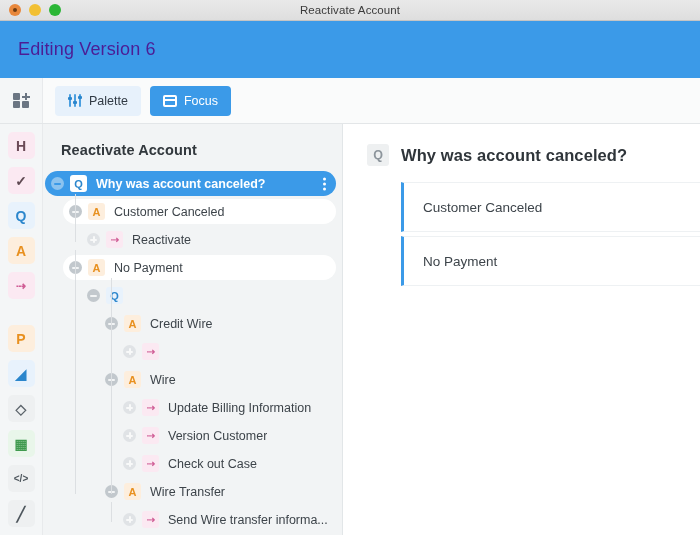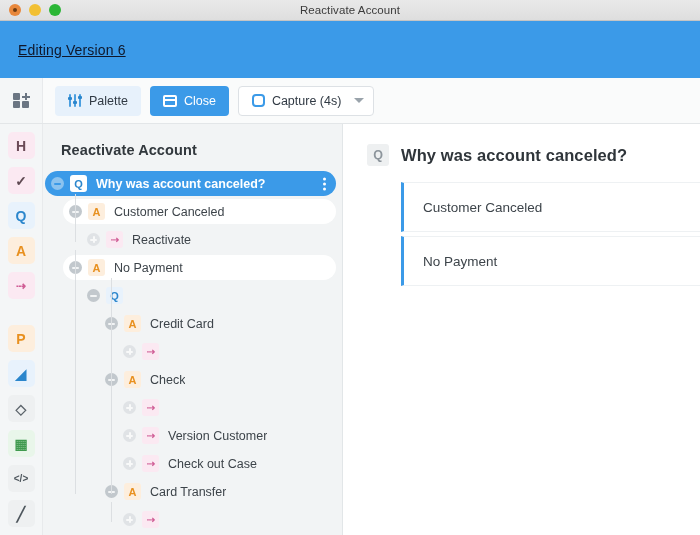--- a/index.html
+++ b/index.html
@@ -33,21 +33,21 @@
     font-size: 11.5px; color: #3b3b3b; line-height: 21px;
     letter-spacing: .1px;
   }
 
   
   .bluebar {
     height: 57px; background: #3b9ae8;
     display: flex; align-items: center; padding-left: 18px;
   }
   .bluebar .edit-label {
-    color: #0f172a; font-size: 14px; letter-spacing: .15px; text-decoration: underline;
+    color: #4c1d95; font-size: 18px; letter-spacing: .15px;
   }
 
   
   .toolbar {
     height: 46px; background: #fafbfb;
     border-bottom: 1px solid #e3e6e8;
     display: flex; align-items: center;
   }
   .tb-left {
     width: 43px; height: 100%;
@@ -247,26 +247,21 @@
           <span></span>
           <span></span>
           <i></i>
           <i></i>
           <i></i>
       </span>
       <span>Palette</span>
     </div>
     <div class="tbtn focus">
       <span class="focus-ic"></span>
-      <span>Close</span>
-    </div>
-    <div class="tbtn capture">
-      <span class="cap-ic"></span>
-      <span>Capture (4s)</span>
-      <span class="caret"></span>
+      <span>Focus</span>
     </div>
   </div>
 </div>
 
 <div class="body">
 
   <div class="rail" id="rail">
       <div class="rail-ic" style="background: rgb(251, 233, 242); color: rgb(107, 74, 87);">H</div>
       <div class="rail-ic" style="background: rgb(251, 233, 242); color: rgb(95, 74, 83);">✓</div>
       <div class="rail-ic" style="background: rgb(232, 242, 252); color: rgb(43, 134, 204);">Q</div>
@@ -326,43 +321,44 @@
           <div class="node-inner" style="padding-left: 44px;">
             <span class="toggle"></span>
             <span class="tic q">Q</span>
           </div>
         </div>
         <div class="node plain">
           <div class="node-pill" style="left: 56px;"></div>
           <div class="node-inner" style="padding-left: 62px;">
             <span class="toggle"></span>
             <span class="tic a">A</span>
-            <span class="nlabel">Credit Card</span>
+            <span class="nlabel">Credit Wire</span>
           </div>
         </div>
         <div class="node plain">
           <div class="node-pill" style="left: 74px;"></div>
           <div class="node-inner" style="padding-left: 80px;">
             <span class="toggle leaf"></span>
             <span class="tic act">⇢</span>
           </div>
         </div>
         <div class="node plain">
           <div class="node-pill" style="left: 56px;"></div>
           <div class="node-inner" style="padding-left: 62px;">
             <span class="toggle"></span>
             <span class="tic a">A</span>
-            <span class="nlabel">Check</span>
+            <span class="nlabel">Wire</span>
           </div>
         </div>
         <div class="node plain">
           <div class="node-pill" style="left: 74px;"></div>
           <div class="node-inner" style="padding-left: 80px;">
             <span class="toggle leaf"></span>
             <span class="tic act">⇢</span>
+            <span class="nlabel">Update Billing Information</span>
           </div>
         </div>
         <div class="node plain">
           <div class="node-pill" style="left: 74px;"></div>
           <div class="node-inner" style="padding-left: 80px;">
             <span class="toggle leaf"></span>
             <span class="tic act">⇢</span>
             <span class="nlabel">Version Customer</span>
           </div>
         </div>
@@ -372,28 +368,29 @@
             <span class="toggle leaf"></span>
             <span class="tic act">⇢</span>
             <span class="nlabel">Check out Case</span>
           </div>
         </div>
         <div class="node plain">
           <div class="node-pill" style="left: 56px;"></div>
           <div class="node-inner" style="padding-left: 62px;">
             <span class="toggle"></span>
             <span class="tic a">A</span>
-            <span class="nlabel">Card Transfer</span>
+            <span class="nlabel">Wire Transfer</span>
           </div>
         </div>
         <div class="node plain">
           <div class="node-pill" style="left: 74px;"></div>
           <div class="node-inner" style="padding-left: 80px;">
             <span class="toggle leaf"></span>
             <span class="tic act">⇢</span>
+            <span class="nlabel">Send Wire transfer informa...</span>
           </div>
         </div>
       </div>
   <div class="vline" style="left: 32px; top: 70px; height: 48px;"></div>
       <div class="vline" style="left: 32px; top: 126px; height: 244px;"></div>
       <div class="vline" style="left: 68px; top: 154px; height: 216px;"></div>
       <div class="vline" style="left: 68px; top: 210px; height: 20px;"></div>
       <div class="vline" style="left: 68px; top: 266px; height: 76px;"></div>
       <div class="vline" style="left: 68px; top: 378px; height: 20px;"></div>
     </div>

